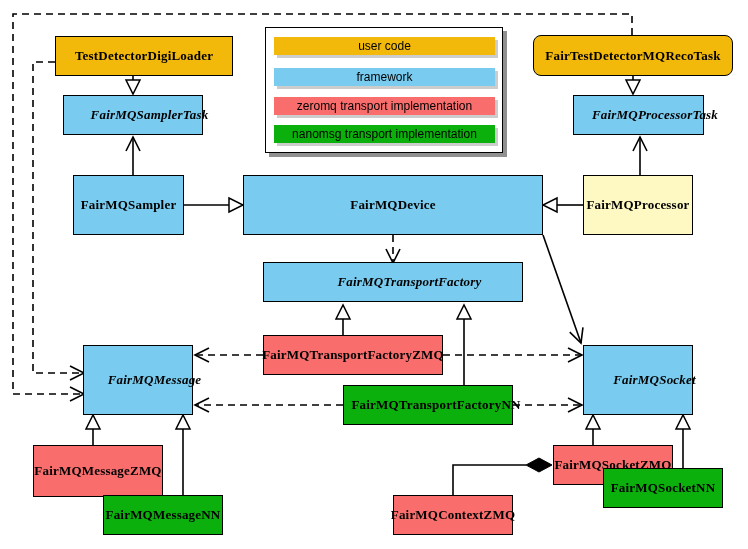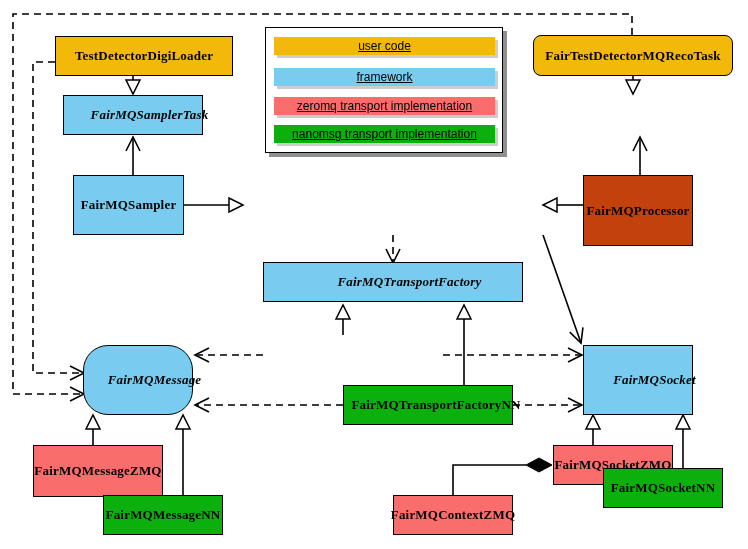--- a/index.html
+++ b/index.html
@@ -19,21 +19,20 @@
   #legend{
     position:absolute;left:265px;top:27px;width:238px;height:126px;z-index:2;
     box-sizing:border-box;background:#fff;border:1.6px solid #000;
     box-shadow:4px 4px 0 #909090;
   }
   .lbar{
     position:absolute;left:8px;width:221px;height:18px;
     display:flex;align-items:center;justify-content:center;
     font-size:12px;color:#000;white-space:nowrap;
     box-shadow:3px 3px 0 #cccccc;
-    text-decoration:underline;
   }
 </style>
 </head>
 <body>
 
 <div id="stage">
 
   <svg id="wires" width="748" height="549" viewBox="0 0 748 549">
     <defs>
       <marker id="vee" viewBox="0 0 20 20" refX="18" refY="10" markerWidth="20" markerHeight="20" orient="auto" markerUnits="userSpaceOnUse">
@@ -131,32 +130,35 @@
       <span>nanomsg transport implementation</span>
     </div>
   </div>
 
   <div class="node" style="left: 55px; top: 36px; width: 178px; height: 40px; background-color: rgb(242, 185, 11);">TestDetectorDigiLoader</div>
 
   <div class="node" style="left: 533px; top: 35px; width: 200px; height: 41px; background-color: rgb(242, 185, 11); border-radius: 8px;">FairTestDetectorMQRecoTask</div>
 
   <div class="node abstract" style="left: 63px; top: 95px; width: 140px; height: 40px; background-color: rgb(121, 204, 239);">FairMQSamplerTask</div>
 
+  <div class="node abstract" style="left: 573px; top: 95px; width: 131px; height: 40px; background-color: rgb(121, 204, 239);">FairMQProcessorTask</div>
 
   <div class="node" style="left: 73px; top: 175px; width: 111px; height: 60px; background-color: rgb(121, 204, 239);">FairMQSampler</div>
 
+  <div class="node" style="left: 243px; top: 175px; width: 300px; height: 60px; background-color: rgb(121, 204, 239);">FairMQDevice</div>
 
-  <div class="node" style="left: 583px; top: 175px; width: 110px; height: 71px; background-color: #c2410c;">FairMQProcessor</div>
+  <div class="node" style="left: 583px; top: 175px; width: 110px; height: 60px; background-color: #fef9c3;">FairMQProcessor</div>
 
   <div class="node abstract" style="left: 263px; top: 262px; width: 260px; height: 40px; background-color: rgb(121, 204, 239);">FairMQTransportFactory</div>
 
+  <div class="node" style="left: 263px; top: 335px; width: 180px; height: 40px; background-color: rgb(250, 109, 109);">FairMQTransportFactoryZMQ</div>
 
   <div class="node" style="left: 343px; top: 385px; width: 170px; height: 40px; background-color: rgb(12, 176, 12); padding-left: 16px;">FairMQTransportFactoryNN</div>
 
-  <div class="node abstract" style="left: 83px; top: 345px; width: 110px; height: 70px; background-color: rgb(121, 204, 239); border-radius: 25px;">FairMQMessage</div>
+  <div class="node abstract" style="left: 83px; top: 345px; width: 110px; height: 70px; background-color: rgb(121, 204, 239);">FairMQMessage</div>
 
   <div class="node abstract" style="left: 583px; top: 345px; width: 110px; height: 70px; background-color: rgb(121, 204, 239);">FairMQSocket</div>
 
   <div class="node" style="left: 33px; top: 445px; width: 130px; height: 52px; background-color: rgb(250, 109, 109);">FairMQMessageZMQ</div>
 
   <div class="node" style="left: 103px; top: 495px; width: 120px; height: 40px; background-color: rgb(12, 176, 12);">FairMQMessageNN</div>
 
   <div class="node" style="left: 393px; top: 495px; width: 120px; height: 40px; background-color: rgb(250, 109, 109);">FairMQContextZMQ</div>
 
   <div class="node" style="left: 553px; top: 445px; width: 120px; height: 40px; background-color: rgb(250, 109, 109);">FairMQSocketZMQ</div>

